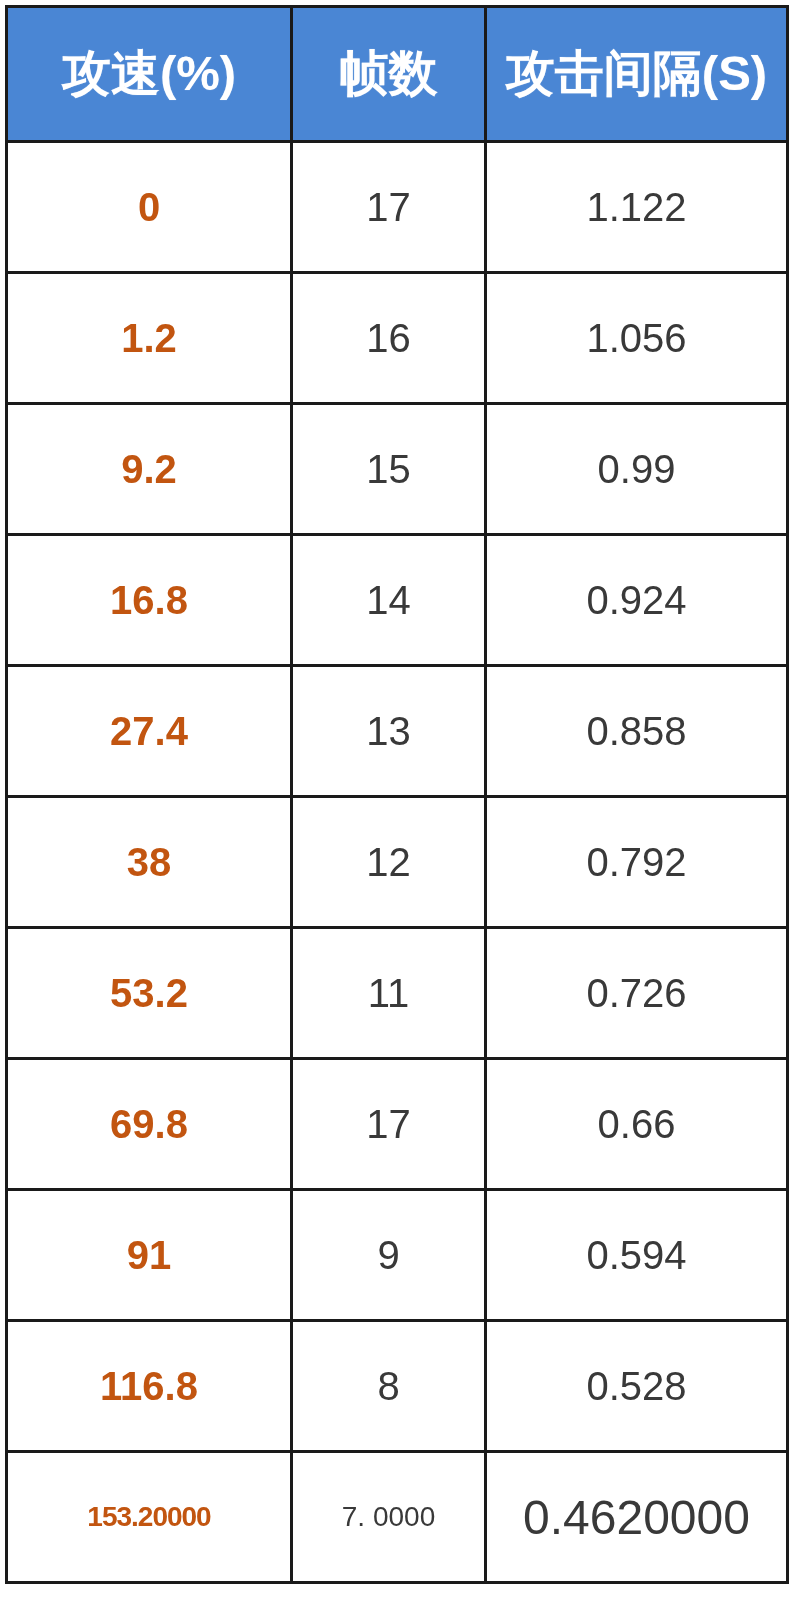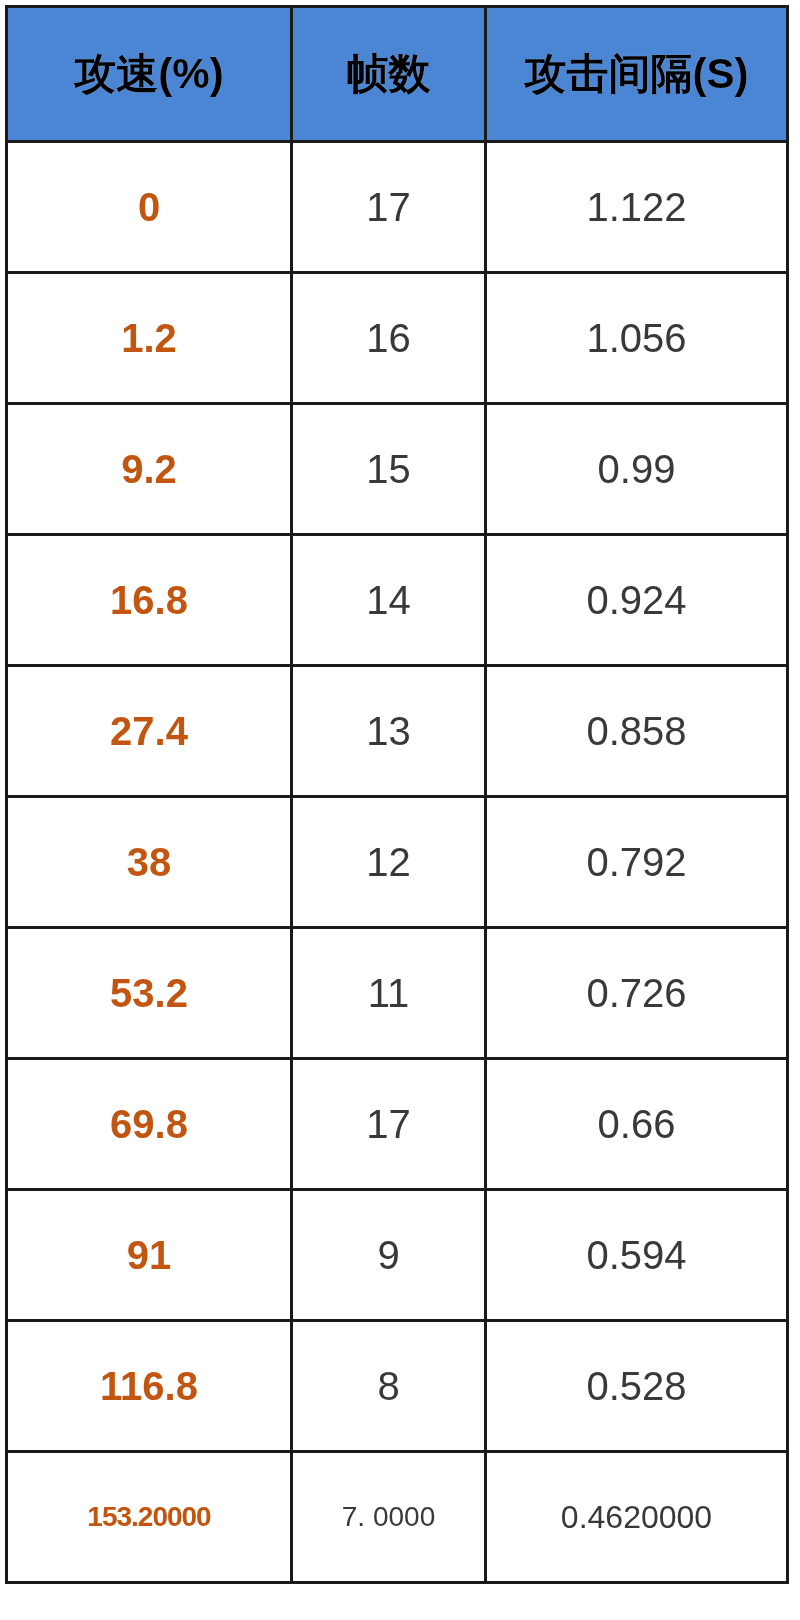--- a/index.html
+++ b/index.html
@@ -37,24 +37,24 @@
     border: 3px solid #1a1a1a;
     text-align: center;
     vertical-align: middle;
     padding: 0;
     overflow: hidden;
     white-space: nowrap;
   }
 
   table.stats-table thead th {
     background: #4a86d4;
-    color: #000000;
+    color: #ffffff;
     font-weight: bold;
     height: 132px;
-    font-size: 42px;
+    font-size: 49px;
     letter-spacing: 0px;
     text-shadow: 0 0 1px rgba(255,255,255,0.55);
   }
 
   table.stats-table tbody td {
     height: 128px;
     font-size: 40px;
   }
 
   table.stats-table tbody td.col-speed {
@@ -64,21 +64,21 @@
 
   table.stats-table tbody td.col-frames,
   table.stats-table tbody td.col-interval {
     color: #393939;
     font-weight: normal;
   }
 
   
   table.stats-table tbody tr.row-last td.col-speed { font-size: 28px; letter-spacing: -1px; }
   table.stats-table tbody tr.row-last td.col-frames { font-size: 28px; }
-  table.stats-table tbody tr.row-last td.col-interval { font-size: 32px; }
+  table.stats-table tbody tr.row-last td.col-interval { font-size: 48px; }
 </style>
 </head>
 <body>
 
 <div id="stats-table-wrap">
   <table class="stats-table">
     <colgroup>
       <col class="c1">
       <col class="c2">
       <col class="c3">

